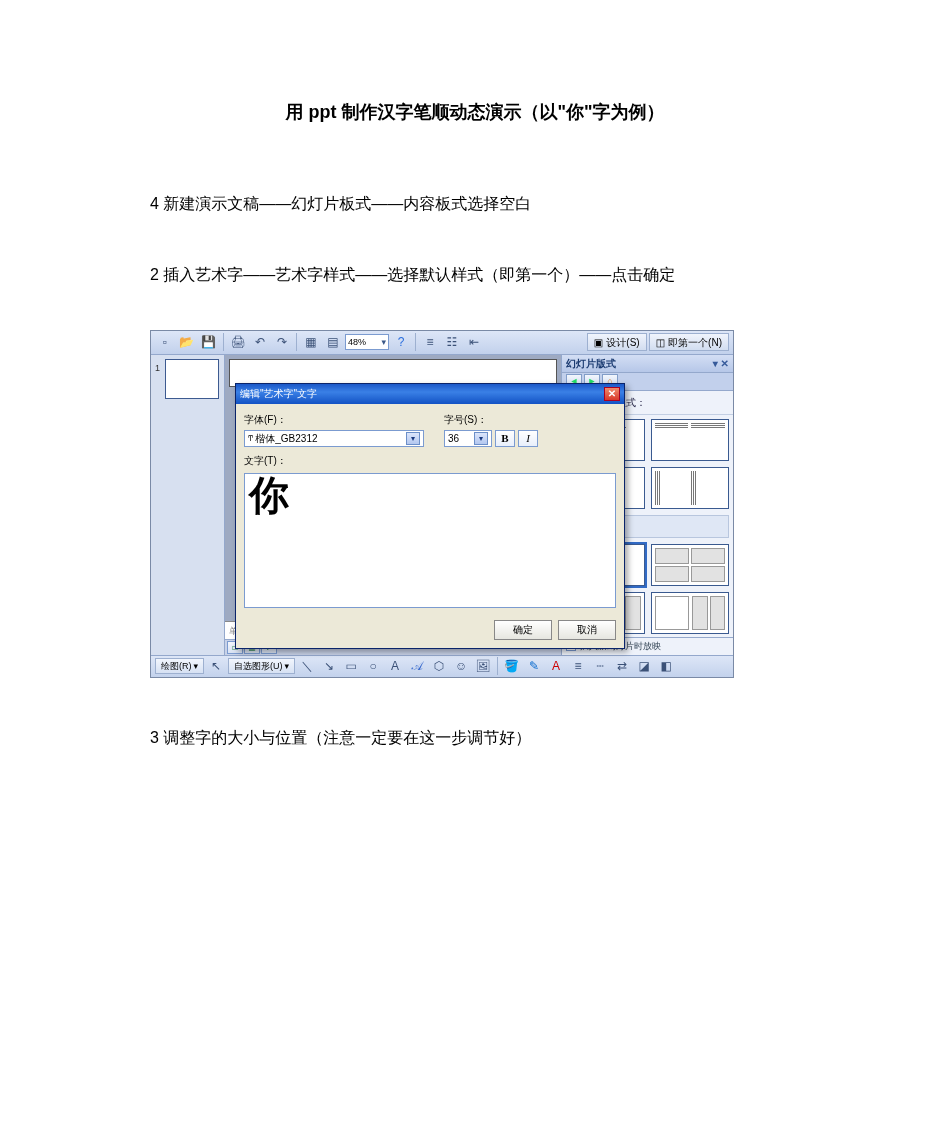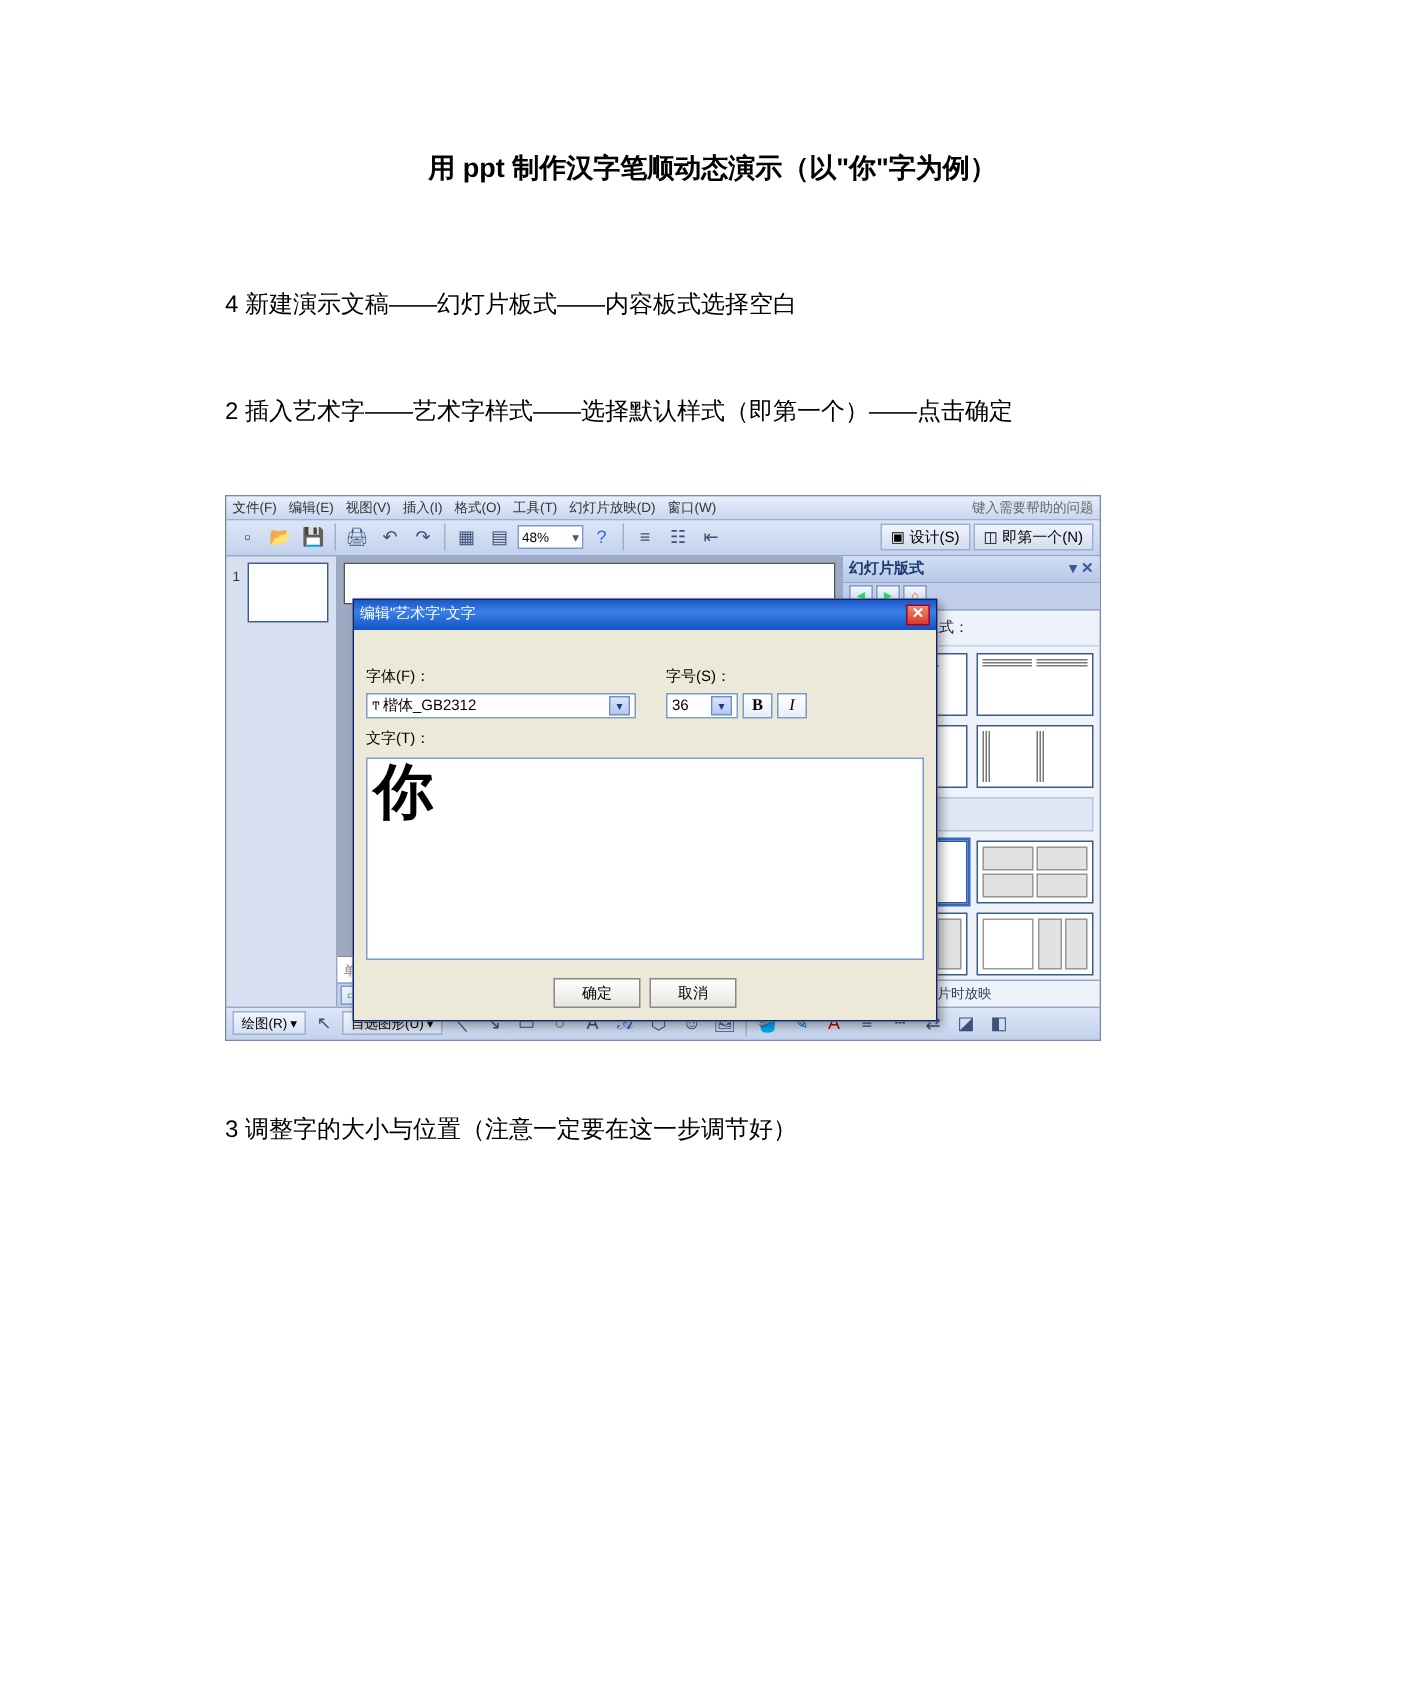--- a/index.html
+++ b/index.html
@@ -248,21 +248,21 @@
     padding:0 4px;
   }
   .dlg-close {
     margin-left:auto; width:16px; height:14px;
     background: linear-gradient(#f08b6a,#d9382a);
     border:1px solid #a02; color:#fff;
     display:flex; align-items:center; justify-content:center;
     font-size:10px; font-weight:bold;
   }
   .dlg-body { padding:6px 8px 8px; }
-  .dlg-row1 { display:flex; gap:20px; align-items:flex-end; margin-bottom:4px;margin-top:16px; }
+  .dlg-row1 { display:flex; gap:20px; align-items:flex-end; margin-bottom:4px; }
   .fld { display:flex; flex-direction:column; gap:1px; }
   .combo {
     height:17px; border:1px solid #7b9bd0; background:#fff;
     display:flex; align-items:center; font-size:10px;
     padding:0 3px;
   }
   .combo .dd { margin-left:auto; width:14px; height:13px;
     background:linear-gradient(#dbe5fb,#b3c7ef);
     border:1px solid #6c8fc8;
     display:flex;align-items:center;justify-content:center;
@@ -281,50 +281,39 @@
   .textarea {
     margin-top:2px;
     width:100%; height:135px;
     border:1px solid #7b9bd0; background:#fff;
     padding:2px 4px;
     font-family:"KaiTi","STKaiti","楷体",serif;
     font-size:40px; font-weight:bold;
     line-height:1; color:#000;
   }
   .dlg-buttons {
-    display:flex; justify-content:center; gap:6px;
+    display:flex; justify-content:flex-end; gap:6px;
     padding:4px 8px 8px;
   }
   .dlg-btn {
     height:20px; width:58px;
     border:1px solid #888; background:linear-gradient(#fff,#e6e6e0);
     font-size:10px;
   }
 </style>
 </head>
 <body>
 
 <div class="page">
   <div class="title">用 ppt 制作汉字笔顺动态演示（以"你"字为例）</div>
   <div class="para">4 新建演示文稿——幻灯片板式——内容板式选择空白</div>
   <div class="para">2 插入艺术字——艺术字样式——选择默认样式（即第一个）——点击确定</div>
 
   <div class="ppt-window">
 
-    <div class="ppt-menubar">
-      <span class="menu-item">文件(F)</span>
-      <span class="menu-item">编辑(E)</span>
-      <span class="menu-item">视图(V)</span>
-      <span class="menu-item">插入(I)</span>
-      <span class="menu-item">格式(O)</span>
-      <span class="menu-item">工具(T)</span>
-      <span class="menu-item">幻灯片放映(D)</span>
-      <span class="menu-item">窗口(W)</span>
-      <span class="menu-help">键入需要帮助的问题</span>
-    </div>
 
     <div class="ppt-toolbar">
       <div class="tool-btn">▫</div>
       <div class="tool-btn">📂</div>
       <div class="tool-btn">💾</div>
       <div class="tool-sep"></div>
       <div class="tool-btn">🖨</div>
       <div class="tool-btn">↶</div>
       <div class="tool-btn">↷</div>
       <div class="tool-sep"></div>

